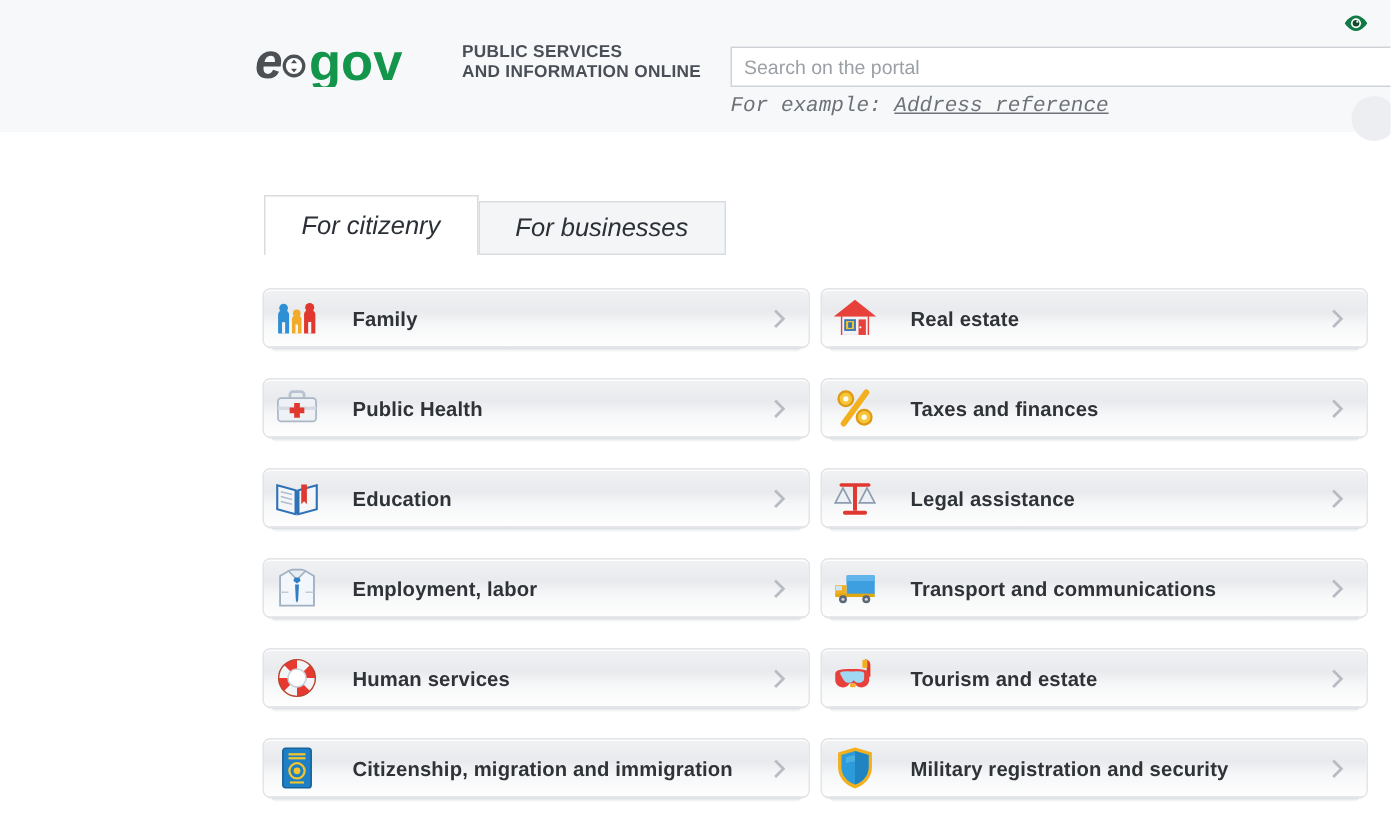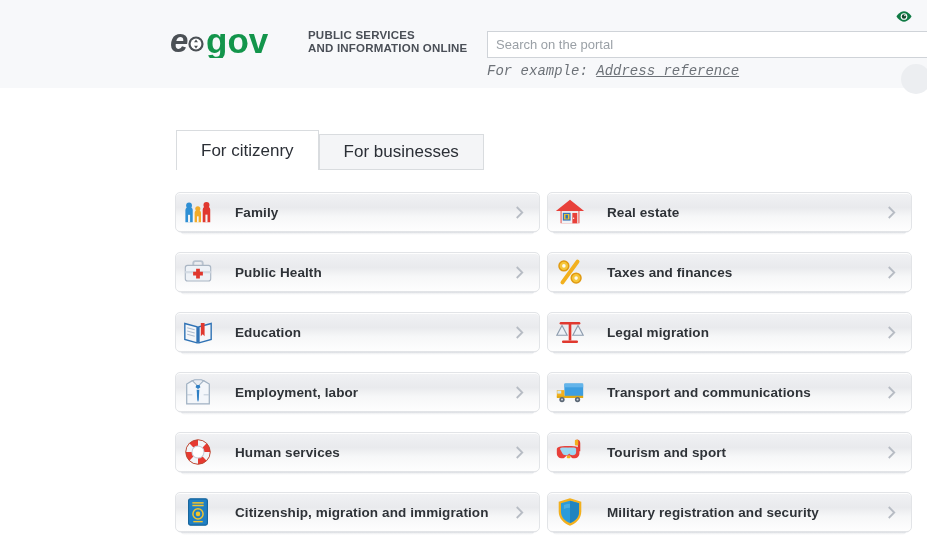--- a/index.html
+++ b/index.html
@@ -170,20 +170,21 @@
     display: flex;
     align-items: center;
     font-size: 17px;
     color: #2b2f36;
     box-sizing: border-box;
     cursor: pointer;
     border: 1px solid #d9dcdf;
     background: #ffffff;
     border-bottom: none;
     white-space: nowrap;
+    font-style: italic;
   }
   .tab.inactive {
     background: #f4f5f7;
     border-bottom: 1px solid #d9dcdf;
     height: 36px;
     color: #2b2f36;
   }
   .tab.active {
     z-index: 2;
     height: 40px;
@@ -433,21 +434,21 @@
     <div class="menu-item">
       <span class="menu-icon">
         <svg viewBox="0 0 34 34" width="32" height="32">
           <rect x="15.6" y="8" width="2.8" height="18" fill="#e0382f"></rect>
           <rect x="6" y="6.5" width="22" height="2.6" rx="1.3" fill="#e0382f"></rect>
           <rect x="8.5" y="26" width="17" height="2.8" rx="1.2" fill="#e0382f"></rect>
           <path d="M3 20.5L8.5 10l5.5 10.5z" fill="#edf1f6" stroke="#8d9cae" stroke-width="1.2"></path>
           <path d="M20 20.5L25.5 10 31 20.5z" fill="#edf1f6" stroke="#8d9cae" stroke-width="1.2"></path>
         </svg>
       </span>
-      <span class="menu-label">Legal migration</span>
+      <span class="menu-label">Legal assistance</span>
       <span class="menu-chevron">
         <svg viewBox="0 0 12 16" width="11" height="15">
             <path d="M3 2l6 6-6 6" fill="none" stroke="#b7bcc4" stroke-width="2"></path>
           </svg>
       </span>
     </div>
 
     <div class="menu-item">
       <span class="menu-icon">
         <svg viewBox="0 0 34 34" width="32" height="32">
@@ -514,21 +515,21 @@
       <span class="menu-icon">
         <svg viewBox="0 0 34 34" width="32" height="32">
           <path d="M24 5c1.6 0 2.6 1.2 2.6 2.8v8.4" fill="none" stroke="#e0382f" stroke-width="2.6"></path>
           <rect x="22.2" y="4" width="3.6" height="6" rx="1" fill="#f2b01e"></rect>
           <path d="M3 14.5c0-2.5 1.8-3.8 12-3.8s12 1.3 12 3.8v4c0 3.2-2.6 5.2-5.6 5.2-2.4 0-3.6-1.4-4.4-2.8h-4c-.8 1.4-2 2.8-4.4 2.8C5.6 23.7 3 21.7 3 18.5z" fill="#e8403a"></path>
           <path d="M6.4 13.8c0-1.1 1.5-1.6 5-1.6s5 .5 5 1.6v3.4c0 2-1.6 3.2-3.6 3.2s-3.4-1-4.1-2.4z" fill="#9ed8f2"></path>
           <path d="M17.5 13.8c0-1.1 1.5-1.6 5-1.6s5 .5 5 1.6v3.4c0 2-1.6 3.2-3.6 3.2s-3.4-1-4.1-2.4z" fill="#9ed8f2" transform="translate(-4,0)"></path>
           <rect x="13.5" y="21" width="4" height="2.6" rx="1" fill="#f2b01e"></rect>
         </svg>
       </span>
-      <span class="menu-label">Tourism and sport</span>
+      <span class="menu-label">Tourism and estate</span>
       <span class="menu-chevron">
         <svg viewBox="0 0 12 16" width="11" height="15">
             <path d="M3 2l6 6-6 6" fill="none" stroke="#b7bcc4" stroke-width="2"></path>
           </svg>
       </span>
     </div>
 
     <div class="menu-item">
       <span class="menu-icon">
         <svg viewBox="0 0 34 34" width="32" height="32">

